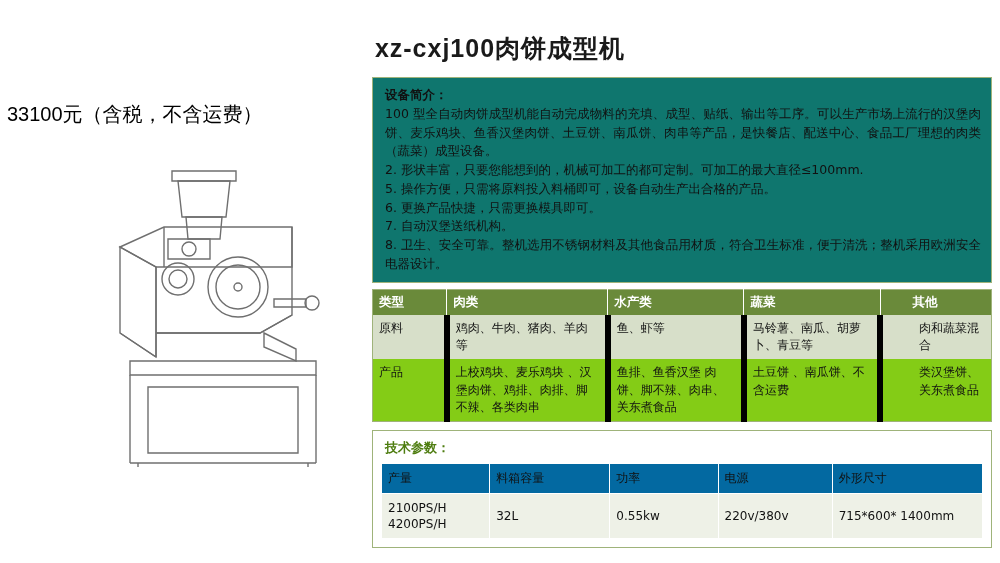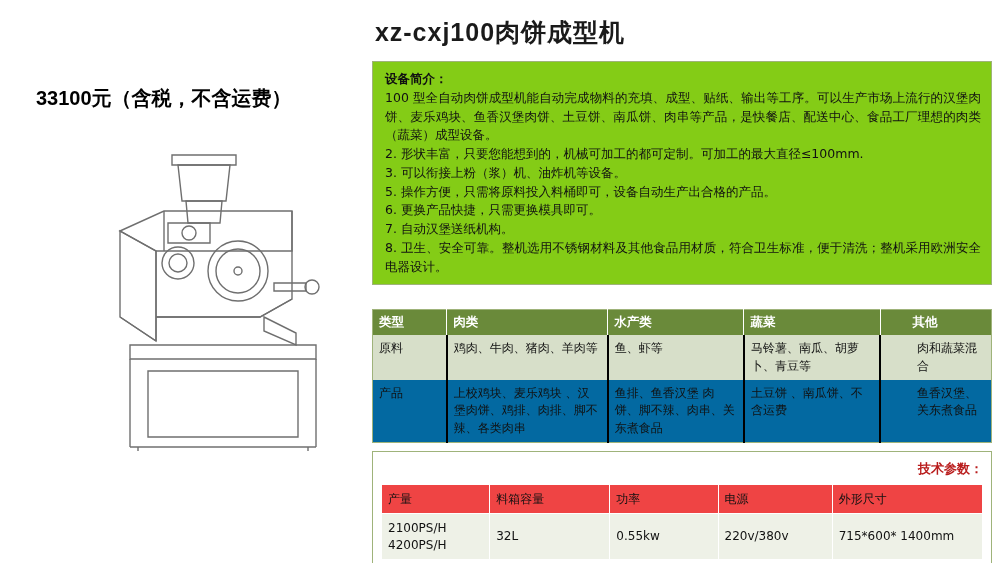--- a/index.html
+++ b/index.html
@@ -14,127 +14,126 @@
     color: #1a1a1a;
     overflow: hidden;
     position: relative;
   }
   .page-title {
     text-align: center;
     font-size: 25px;
     font-weight: bold;
     color: #1a1a1a;
     letter-spacing: 1px;
-    margin: 16px 0 0 0;
+    margin: 32px 0 0 0;
     font-family: "Liberation Sans", "DejaVu Sans", sans-serif;
   }
   .content {
     display: flex;
     flex-direction: row;
     padding: 0;
     margin-top: 12px;
   }
   .left-col {
     width: 372px;
     flex: 0 0 372px;
     position: relative;
   }
   .price-block {
     margin-top: 22px;
-    padding-left: 36px;
+    padding-left: 7px;
     font-size: 20px;
-    font-weight: bold;
+    font-weight: normal;
     line-height: 1.5;
     color: #000;
   }
   .price-line {
     white-space: nowrap;
   }
   .machine-img {
     margin-top: 18px;
     margin-left: 60px;
   }
   .right-col {
     width: 620px;
     flex: 0 0 620px;
   }
   .desc-box {
     border: 1px solid #9fb37a;
-    background: #84cc16;
+    background: #0f766e;
     padding: 8px 10px 8px 12px;
     box-sizing: border-box;
   }
   .desc-box p {
     margin: 0;
     font-size: 12.5px;
     line-height: 1.5;
     font-family: "DejaVu Sans", "Liberation Sans", sans-serif;
     color: #111;
     text-align: justify;
   }
   .desc-heading {
     font-weight: bold;
   }
   table {
     border-collapse: collapse;
     width: 100%;
     table-layout: fixed;
   }
   .cat-table {
-    margin-top: 24px;
+    margin-top: 6px;
     border: 1px solid #9fb37a;
   }
   .cat-table th {
     background: #6a8a3a;
     color: #ffffff;
     font-size: 12.5px;
     font-weight: bold;
     text-align: left;
     padding: 4px 6px;
     border-right: 1px solid #ffffff;
     font-family: "DejaVu Sans", "Liberation Sans", sans-serif;
   }
   .cat-table th:last-child { border-right: none; padding-left: 32px; }
   .cat-table td {
     font-size: 12px;
     padding: 5px 6px;
     vertical-align: top;
     line-height: 1.45;
-    border-right: 2px solid #000000;
+    border-right: 6px solid #000000;
     font-family: "DejaVu Sans", "Liberation Sans", sans-serif;
     color: #111;
   }
   .cat-table td:last-child { border-right: none; padding-left: 36px; }
   .row-a td { background: #d7dfc9; }
-  .row-b td { background: #0369a1; }
+  .row-b td { background: #84cc16; }
   .tech-box {
     margin-top: 8px;
     border: 1px solid #9fb37a;
     padding: 6px 8px 8px 8px;
     box-sizing: border-box;
     background: #ffffff;
   }
   .tech-title {
     font-size: 13px;
     font-weight: bold;
-    color: #b91c1c;
+    color: #4d7c0f;
     margin: 2px 0 6px 4px;
     font-family: "DejaVu Sans", "Liberation Sans", sans-serif;
-    text-align: right;
   }
   .tech-table td {
     font-size: 12px;
     padding: 6px 6px;
     border: 1px solid #ffffff;
     vertical-align: middle;
     font-family: "DejaVu Sans", "Liberation Sans", sans-serif;
     color: #111;
     line-height: 1.35;
   }
-  .tech-table tr.shade td { background: #ef4444; margin-left: 12px; }
+  .tech-table tr.shade td { background: #0369a1; margin-left: 12px; }
   .tech-table tr.light td { background: #eef1e7; }
   .nowrap { white-space: nowrap; }
   svg { display: block; }
 </style>
 </head>
 <body>
 
 <h1 class="page-title">xz-cxj100肉饼成型机</h1>
 
 <div class="content">
@@ -187,21 +186,20 @@
       </svg>
     </div>
   </div>
 
   <div class="right-col">
 
     <div class="desc-box">
       <p class="desc-heading">设备简介：</p>
       <p>100 型全自动肉饼成型机能自动完成物料的充填、成型、贴纸、输出等工序。可以生产市场上流行的汉堡肉饼、麦乐鸡块、鱼香汉堡肉饼、土豆饼、南瓜饼、肉串等产品，是快餐店、配送中心、食品工厂理想的肉类（蔬菜）成型设备。</p>
       <p>2. 形状丰富，只要您能想到的，机械可加工的都可定制。可加工的最大直径≤100mm.</p>
-      <p>3. 可以衔接上粉（浆）机、油炸机等设备。</p>
       <p>5. 操作方便，只需将原料投入料桶即可，设备自动生产出合格的产品。</p>
       <p>6. 更换产品快捷，只需更换模具即可。</p>
       <p>7. 自动汉堡送纸机构。</p>
       <p>8. 卫生、安全可靠。整机选用不锈钢材料及其他食品用材质，符合卫生标准，便于清洗；整机采用欧洲安全电器设计。</p>
     </div>
 
     <table class="cat-table">
       <colgroup>
         <col style="width:12%">
         <col style="width:26%">
@@ -224,21 +222,21 @@
           <td>鸡肉、牛肉、猪肉、羊肉等</td>
           <td>鱼、虾等</td>
           <td>马铃薯、南瓜、胡萝卜、青豆等</td>
           <td>肉和蔬菜混合</td>
         </tr>
         <tr class="row-b">
           <td>产品</td>
           <td>上校鸡块、麦乐鸡块 、汉堡肉饼、鸡排、肉排、脚不辣、各类肉串</td>
           <td>鱼排、鱼香汉堡 肉饼、脚不辣、肉串、关东煮食品</td>
           <td>土豆饼 、南瓜饼、不含运费</td>
-          <td>鱼香汉堡、关东煮食品</td>
+          <td>类汉堡饼、关东煮食品</td>
         </tr>
       </tbody>
     </table>
 
     <div class="tech-box">
       <div class="tech-title">技术参数：</div>
       <table class="tech-table">
         <colgroup>
           <col style="width:18%">
           <col style="width:20%">

